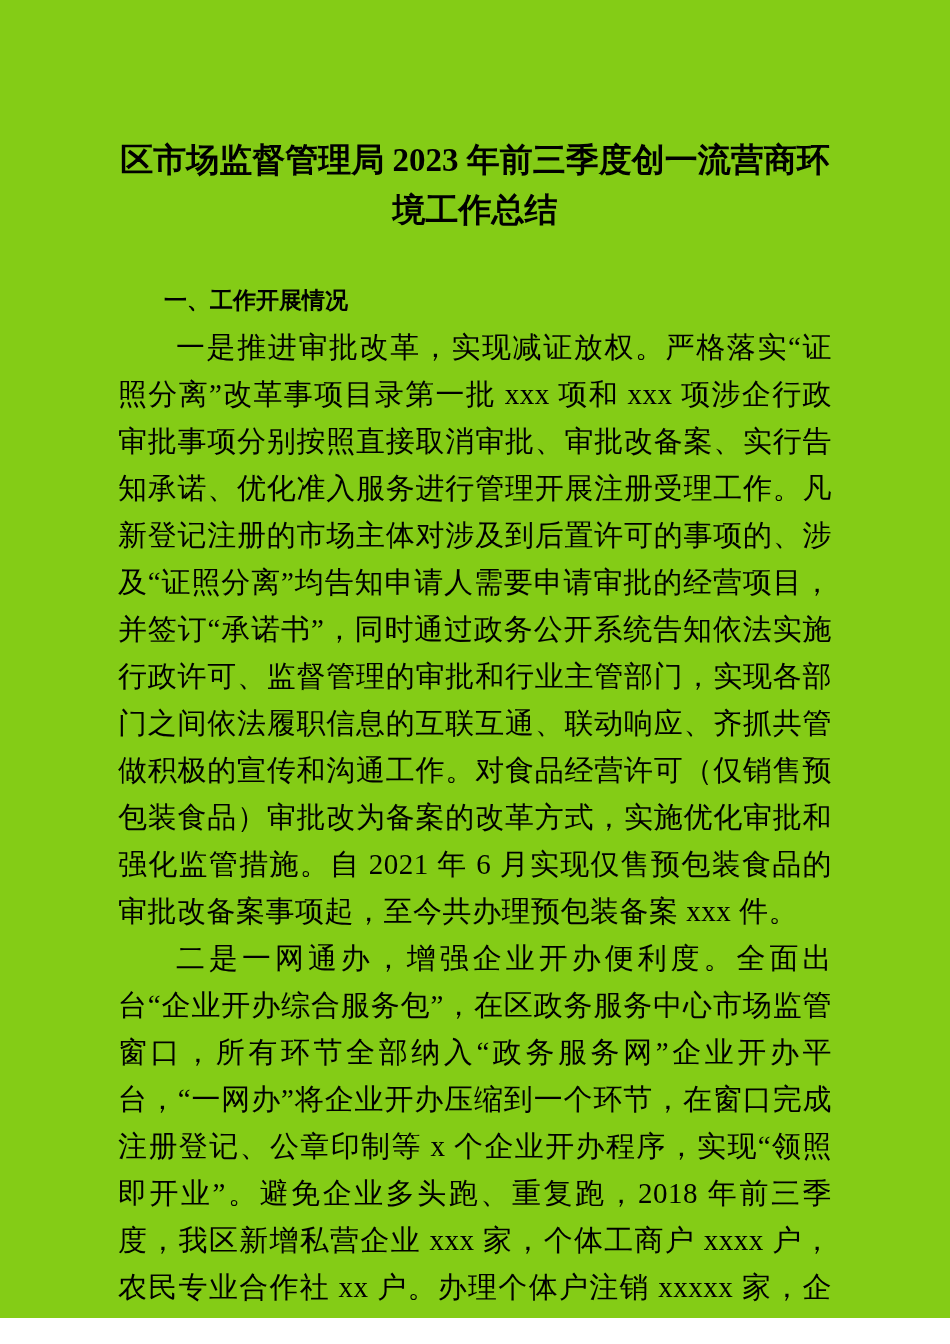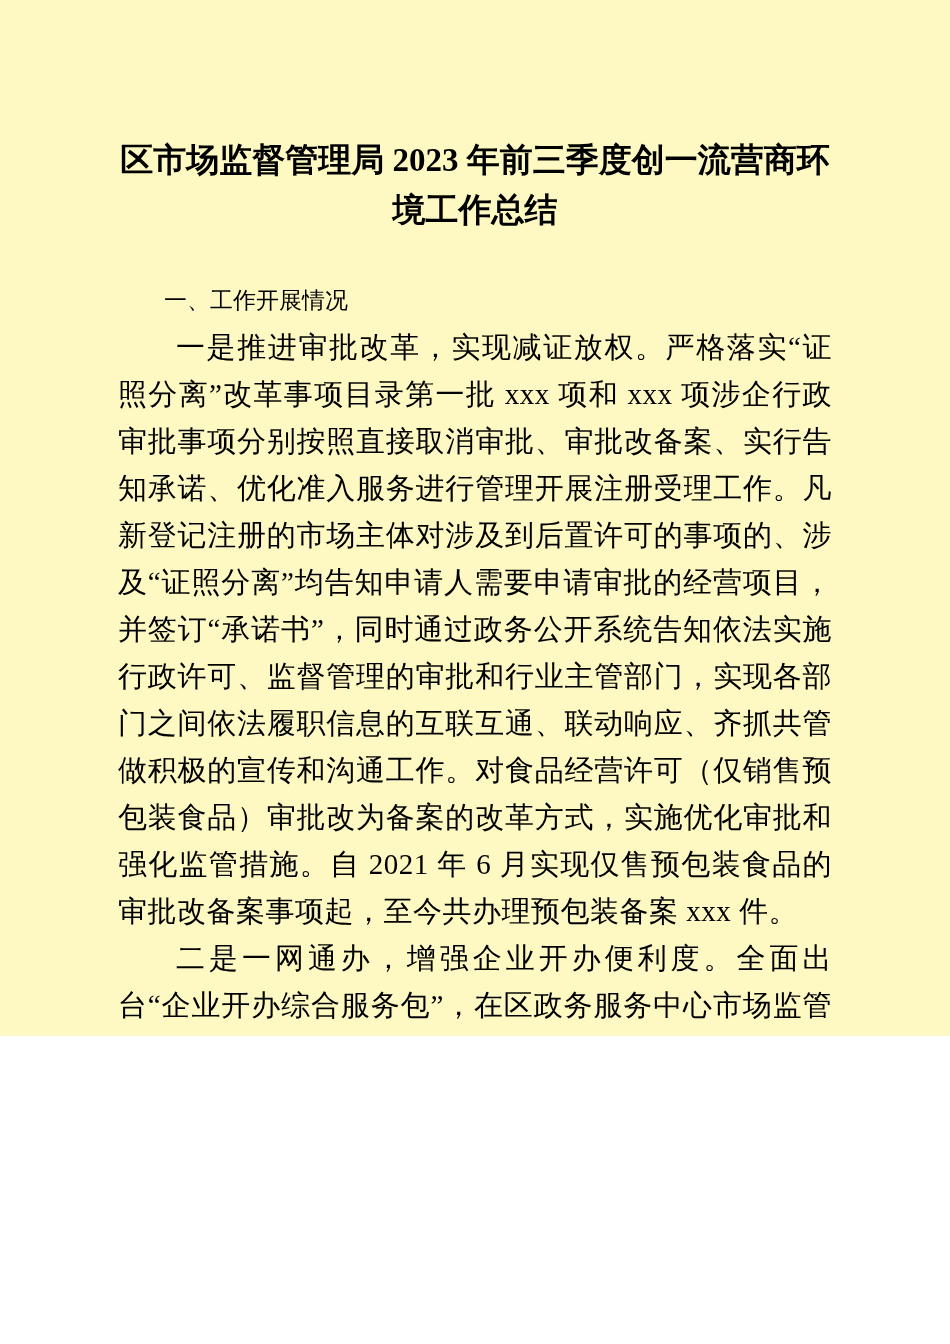--- a/index.html
+++ b/index.html
@@ -3,41 +3,41 @@
 <meta charset="utf-8">
 <style>
   html, body {
     margin: 0;
     padding: 0;
     background: #ffffff;
   }
   .page {
     position: relative;
     width: 950px;
-    height: 1036px;
+    height: 1318px;
     margin: 0;
-    background: #fef9c3;
+    background: #84cc16;
     box-sizing: border-box;
     padding: 135px 118px 60px 118px;
     overflow: hidden;
     font-family: "Liberation Serif", "DejaVu Serif", serif;
     color: #000000;
   }
   .doc-title {
     margin: 0 0 42px 0;
     font-size: 33px;
     font-weight: bold;
     line-height: 50px;
     text-align: center;
     font-family: "Liberation Serif", "DejaVu Serif", serif;
   }
   .doc-heading {
     margin: 0;
     font-size: 23px;
-    font-weight: normal;
+    font-weight: bold;
     line-height: 47px;
     text-indent: 2em;
     text-align: justify;
   }
   .doc-para {
     margin: 0;
     font-size: 29px;
     font-weight: normal;
     line-height: 47px;
     text-indent: 2em;

